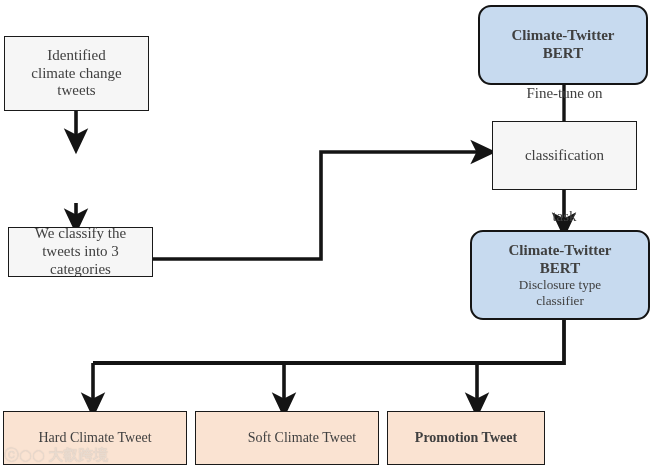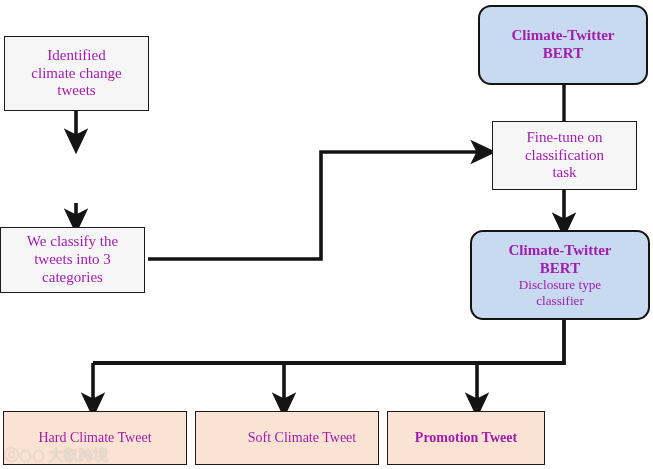--- a/index.html
+++ b/index.html
@@ -24,21 +24,21 @@
   }
   .node {
     position: absolute;
     box-sizing: border-box;
     display: flex;
     flex-direction: column;
     align-items: center;
     justify-content: center;
     text-align: center;
     font-family: "Liberation Serif", "DejaVu Serif", serif;
-    color: #a21caf;
+    color: #404040;
     line-height: 1.18;
   }
   .node-plain {
     background: #f6f6f6;
     border: 1.6px solid #1a1a1a;
     font-size: 15px;
   }
   .node-blue {
     background: #c7daef;
     border: 2.4px solid #141414;
@@ -113,32 +113,32 @@
     <line x1="477" y1="363" x2="477" y2="406" stroke="#141414" stroke-width="3.6" marker-end="url(#arrow)"></line>
   </svg>
 
   <div class="node node-plain" style="left:4px; top:36px; width:145px; height:75px;">
     <span class="node-line">Identified</span>
     <span class="node-line">climate change</span>
     <span class="node-line">tweets</span>
   </div>
 
 
-  <div class="node node-plain" style="left:0; top:227px; width:145px; height:66px;">
+  <div class="node node-plain" style="left:8px; top:227px; width:145px; height:50px;">
     <span class="node-line">We classify the</span>
     <span class="node-line">tweets into 3</span>
     <span class="node-line">categories</span>
   </div>
 
   <div class="node node-blue" style="left:478px; top:5px; width:170px; height:80px;">
     <span class="node-line">Climate-Twitter</span>
     <span class="node-line">BERT</span>
   </div>
 
-  <div class="node node-plain" style="left:492px; top:121px; width:145px; height:69px;">
+  <div class="node node-plain" style="left:492px; top:121px; width:145px; height:69px;gap:44px;">
     <span class="node-line">Fine-tune on</span>
     <span class="node-line">classification</span>
     <span class="node-line">task</span>
   </div>
 
   <div class="node node-blue" style="left:470px; top:230px; width:180px; height:90px;">
     <span class="node-line">Climate-Twitter</span>
     <span class="node-line">BERT</span>
     <span class="node-line sub-line">Disclosure type</span>
     <span class="node-line sub-line">classifier</span>

